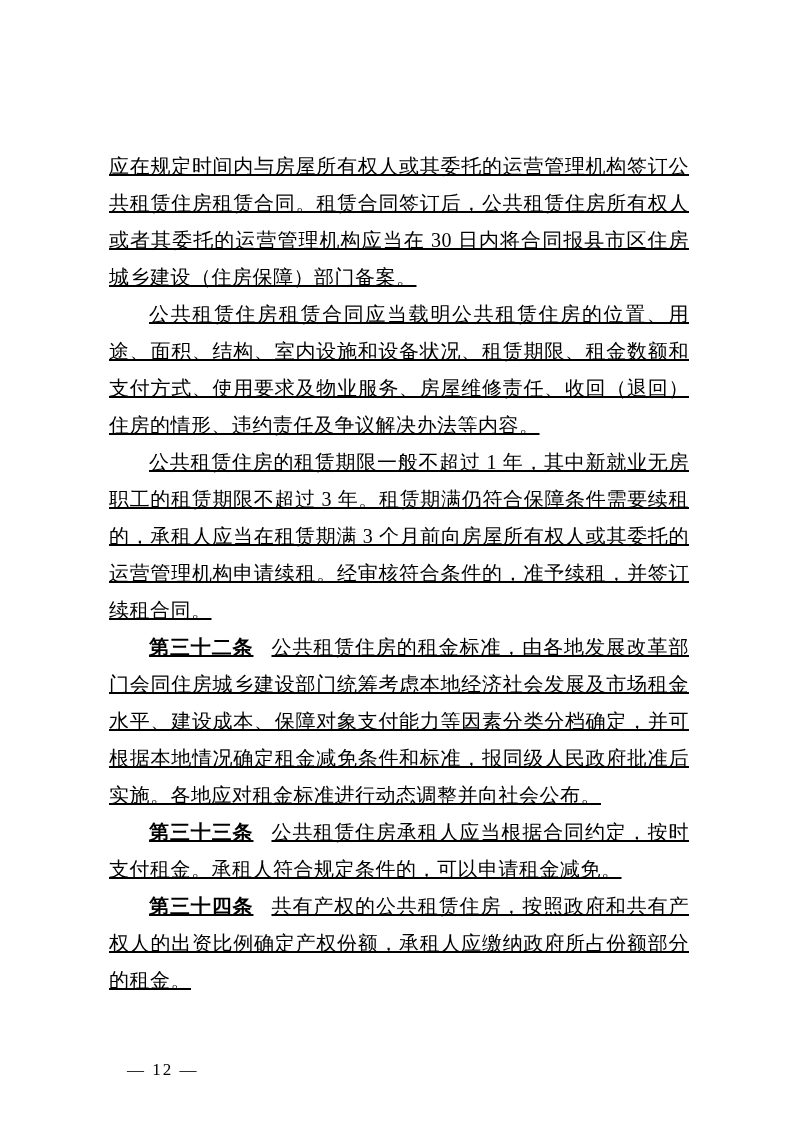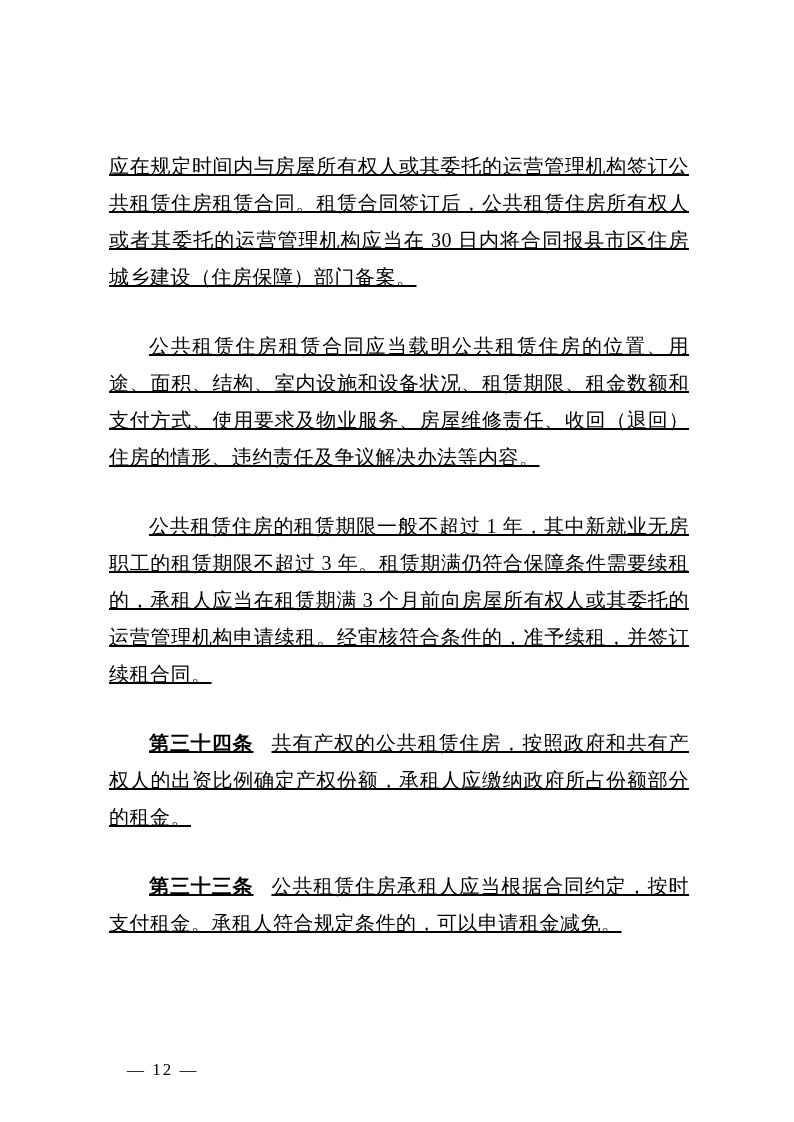--- a/index.html
+++ b/index.html
@@ -32,21 +32,20 @@
     padding: 0;
     font-size: 20px;
     line-height: 37px;
     letter-spacing: 0.5px;
     text-align: justify;
     text-justify: inter-ideograph;
     word-break: break-all;
   }
   p.para.indent {
     text-indent: 2em;
-    margin-top: 32px;
   }
   .lead {
     font-weight: 700;
     margin-right: 0.9em;
   }
   .page-number {
     position: absolute;
     left: 116px;
     top: 1060px;
     font-size: 17px;
@@ -59,21 +58,22 @@
 
 <div class="page">
   <div class="content">
 
     <p class="para"><span>应在规定时间内与房屋所有权人或其委托的运营管理机构签订公共租赁住房租赁合同。租赁合同签订后，公共租赁住房所有权人或者其委托的运营管理机构应当在 30 日内将合同报县市区住房城乡建设（住房保障）部门备案。</span></p>
 
     <p class="para indent"><span>公共租赁住房租赁合同应当载明公共租赁住房的位置、用途、面积、结构、室内设施和设备状况、租赁期限、租金数额和支付方式、使用要求及物业服务、房屋维修责任、收回（退回）住房的情形、违约责任及争议解决办法等内容。</span></p>
 
     <p class="para indent"><span>公共租赁住房的租赁期限一般不超过 1 年，其中新就业无房职工的租赁期限不超过 3 年。租赁期满仍符合保障条件需要续租的，承租人应当在租赁期满 3 个月前向房屋所有权人或其委托的运营管理机构申请续租。经审核符合条件的，准予续租，并签订续租合同。</span></p>
 
+    <p class="para indent"><b class="lead">第三十二条</b><span>公共租赁住房的租金标准，由各地发展改革部门会同住房城乡建设部门统筹考虑本地经济社会发展及市场租金水平、建设成本、保障对象支付能力等因素分类分档确定，并可根据本地情况确定租金减免条件和标准，报同级人民政府批准后实施。各地应对租金标准进行动态调整并向社会公布。</span></p>
+
+    <p class="para indent"><b class="lead">第三十三条</b><span>公共租赁住房承租人应当根据合同约定，按时支付租金。承租人符合规定条件的，可以申请租金减免。</span></p>
 
     <p class="para indent"><b class="lead">第三十四条</b><span>共有产权的公共租赁住房，按照政府和共有产权人的出资比例确定产权份额，承租人应缴纳政府所占份额部分的租金。</span></p>
-
-    <p class="para indent"><b class="lead">第三十三条</b><span>公共租赁住房承租人应当根据合同约定，按时支付租金。承租人符合规定条件的，可以申请租金减免。</span></p>
 
   </div>
 
   <div class="page-number">— 12 —</div>
 </div>
 
 </body></html>

